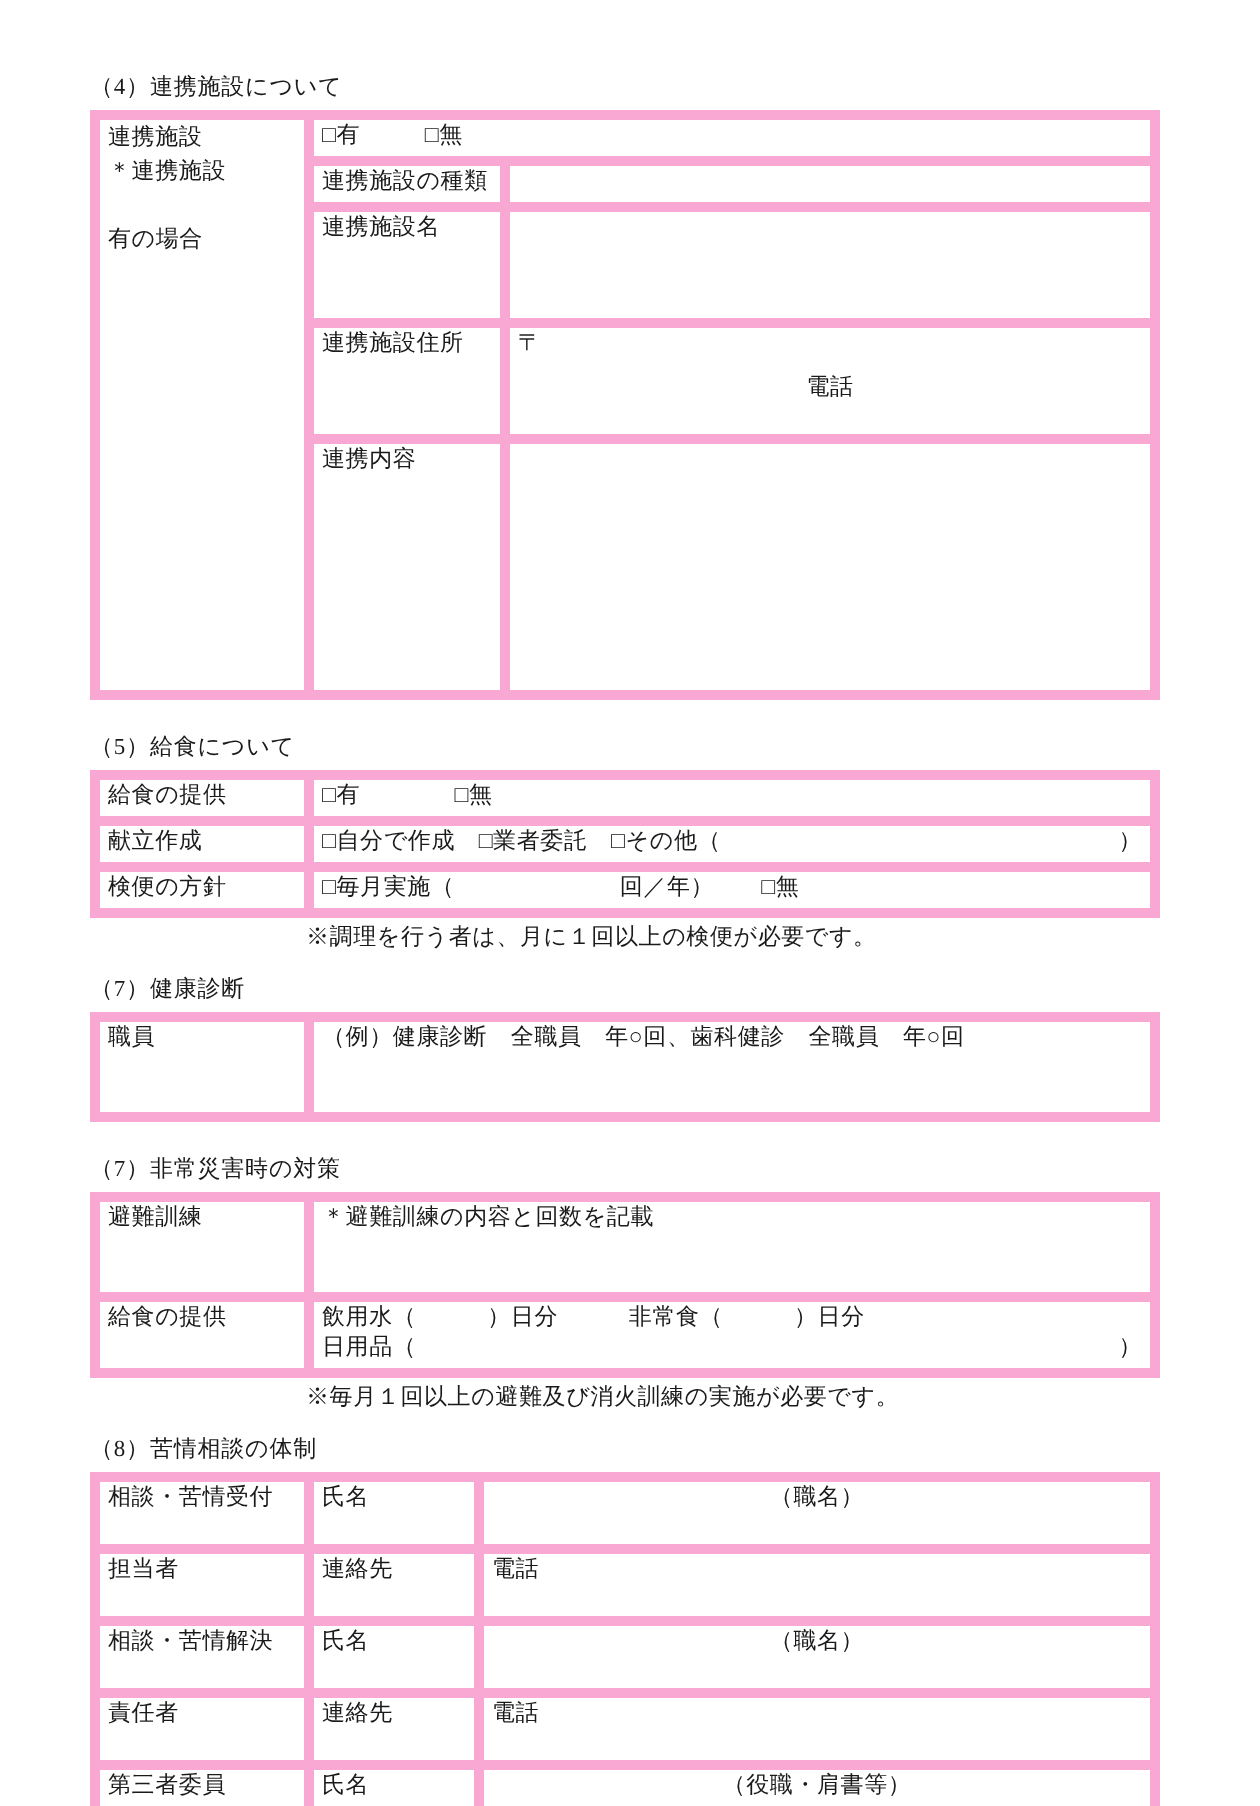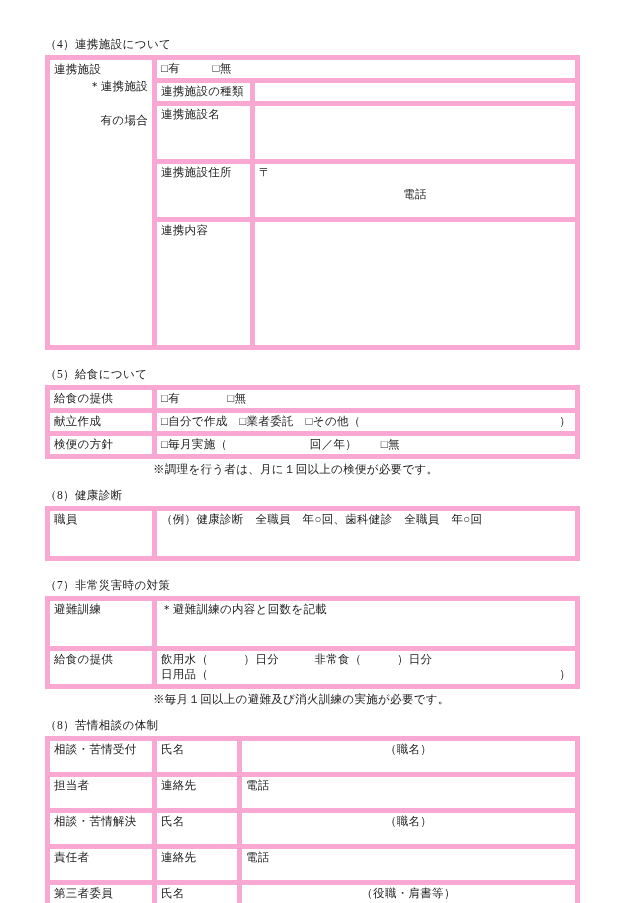--- a/index.html
+++ b/index.html
@@ -63,21 +63,21 @@
     padding: 2px 0 0 0;
     white-space: nowrap;
   }
   .note.indent { padding-left: 108px; }
   .note.indent2 { padding-left: 108px; }
 
   .gap-s { height: 10px; }
   .gap-m { height: 16px; }
 
   .lbl-stack { line-height: 17px; }
-  .lbl-stack .r { display: block; text-align: right; }
+  .lbl-stack .r { display: block; }
   .lbl-stack .l { display: block; text-align: left; }
   .spacer-line { display: block; height: 17px; }
 
   .cbx { letter-spacing: 0.3px; }
   .w-pad { display: inline-block; }
 
   .tall-1 { height: 50px; }
   .tall-2 { height: 120px; }
   .tall-3 { height: 36px; }
   .tall-4 { height: 42px; margin-left: 23px; }
@@ -160,21 +160,21 @@
             <td class="mid cbx">□毎月実施（　　　　　　　回／年）　　□無</td>
           </tr>
         </tbody>
       </table>
       <div class="note indent">※調理を行う者は、月に１回以上の検便が必要です。</div>
     </div>
 
     <div class="gap-s"></div>
 
     <div class="section">
-      <div class="sec-head">（8）健康診断</div>
+      <div class="sec-head">（7）健康診断</div>
       <table class="form">
         <colgroup>
           <col style="width:107px">
           <col style="width:423px">
         </colgroup>
         <tbody>
           <tr>
             <td class="tall-4">職員</td>
             <td>（例）健康診断　全職員　年○回、歯科健診　全職員　年○回</td>
           </tr>

